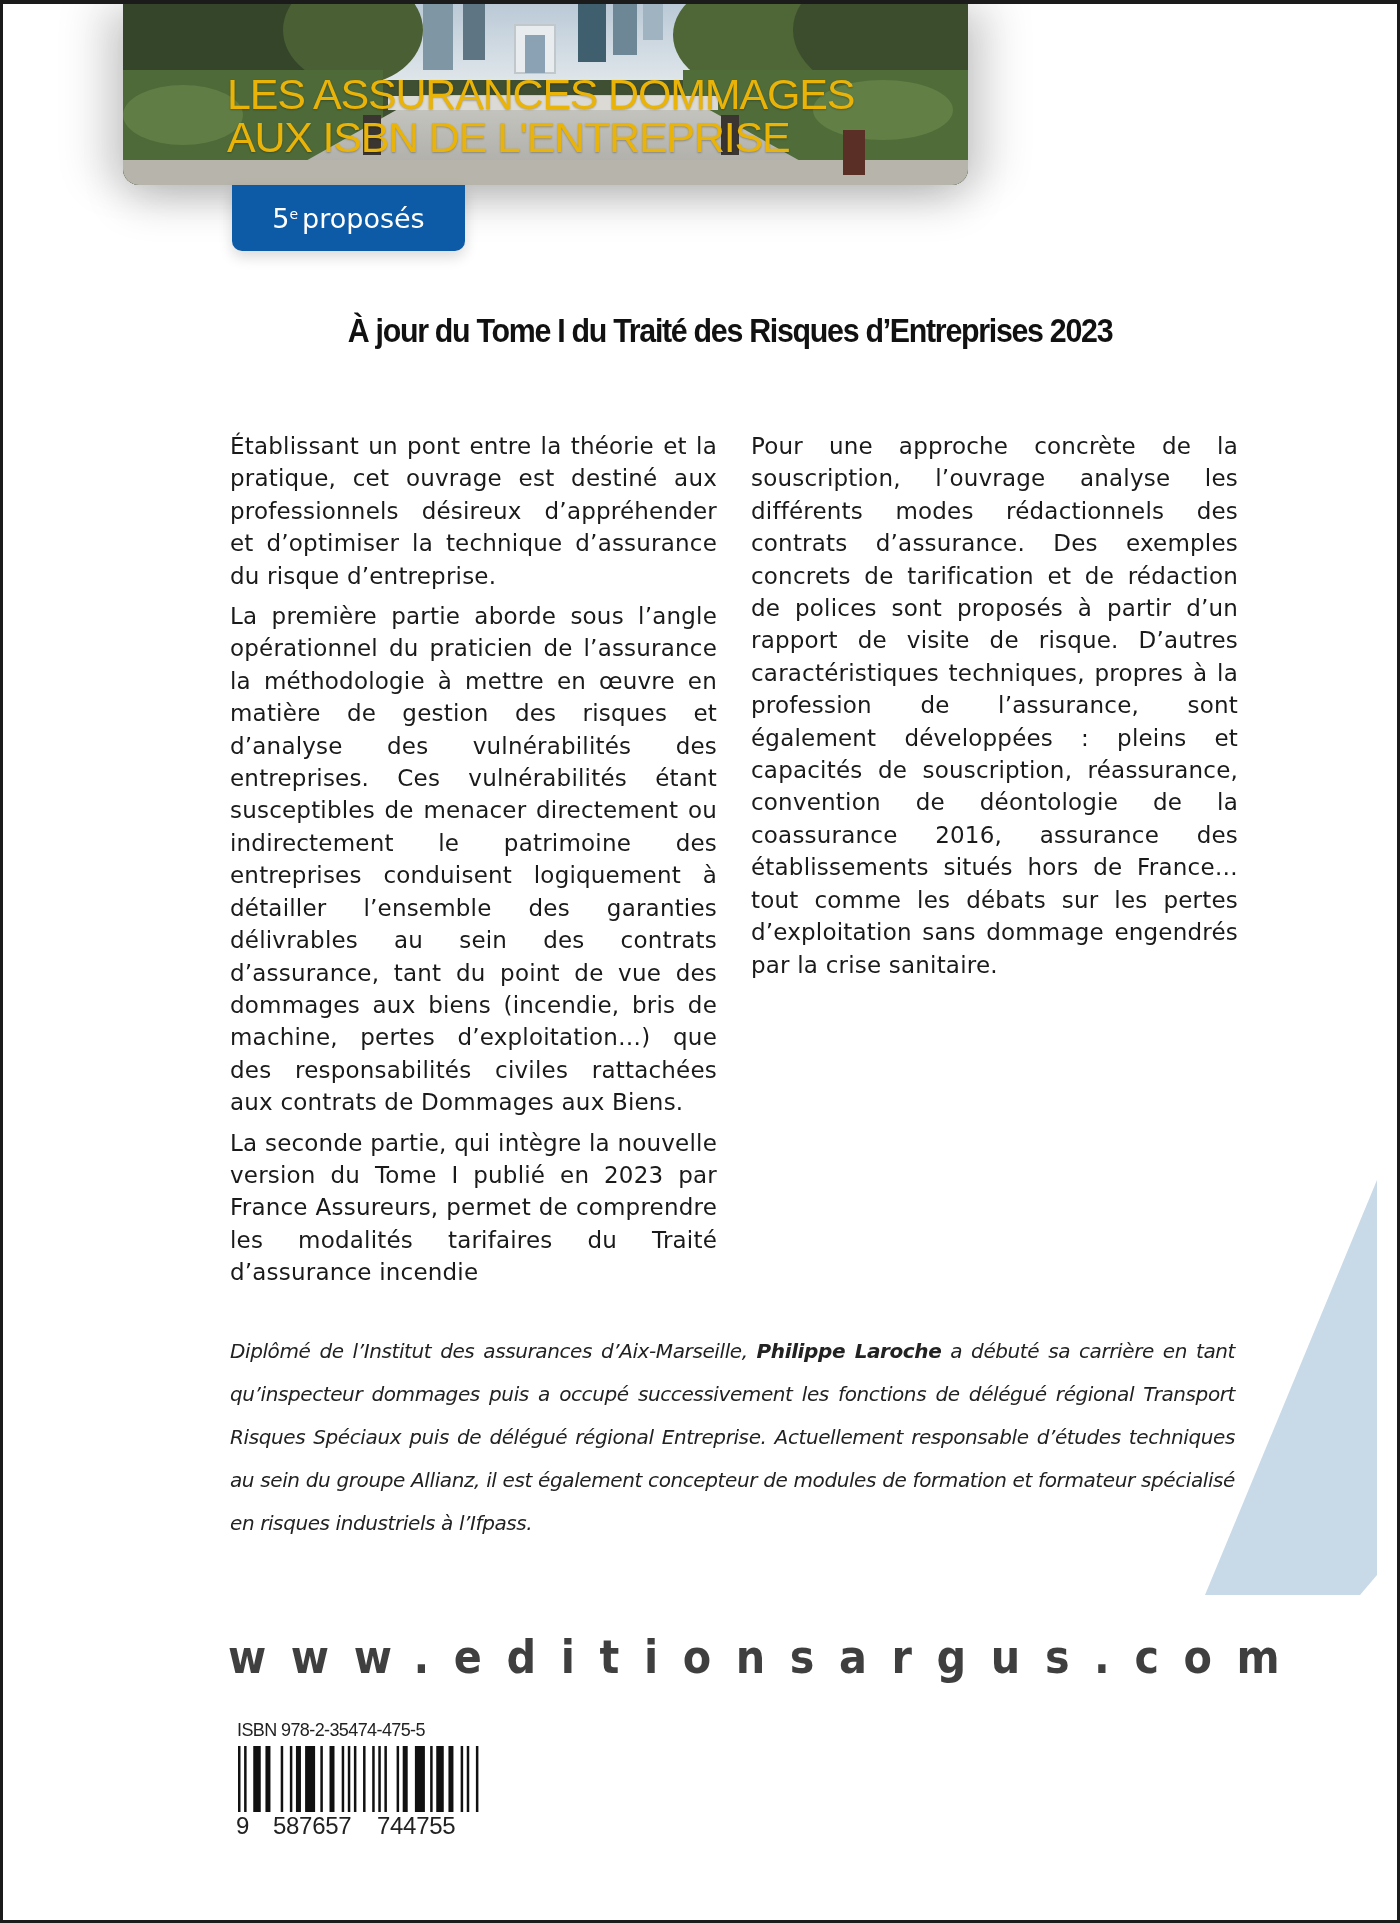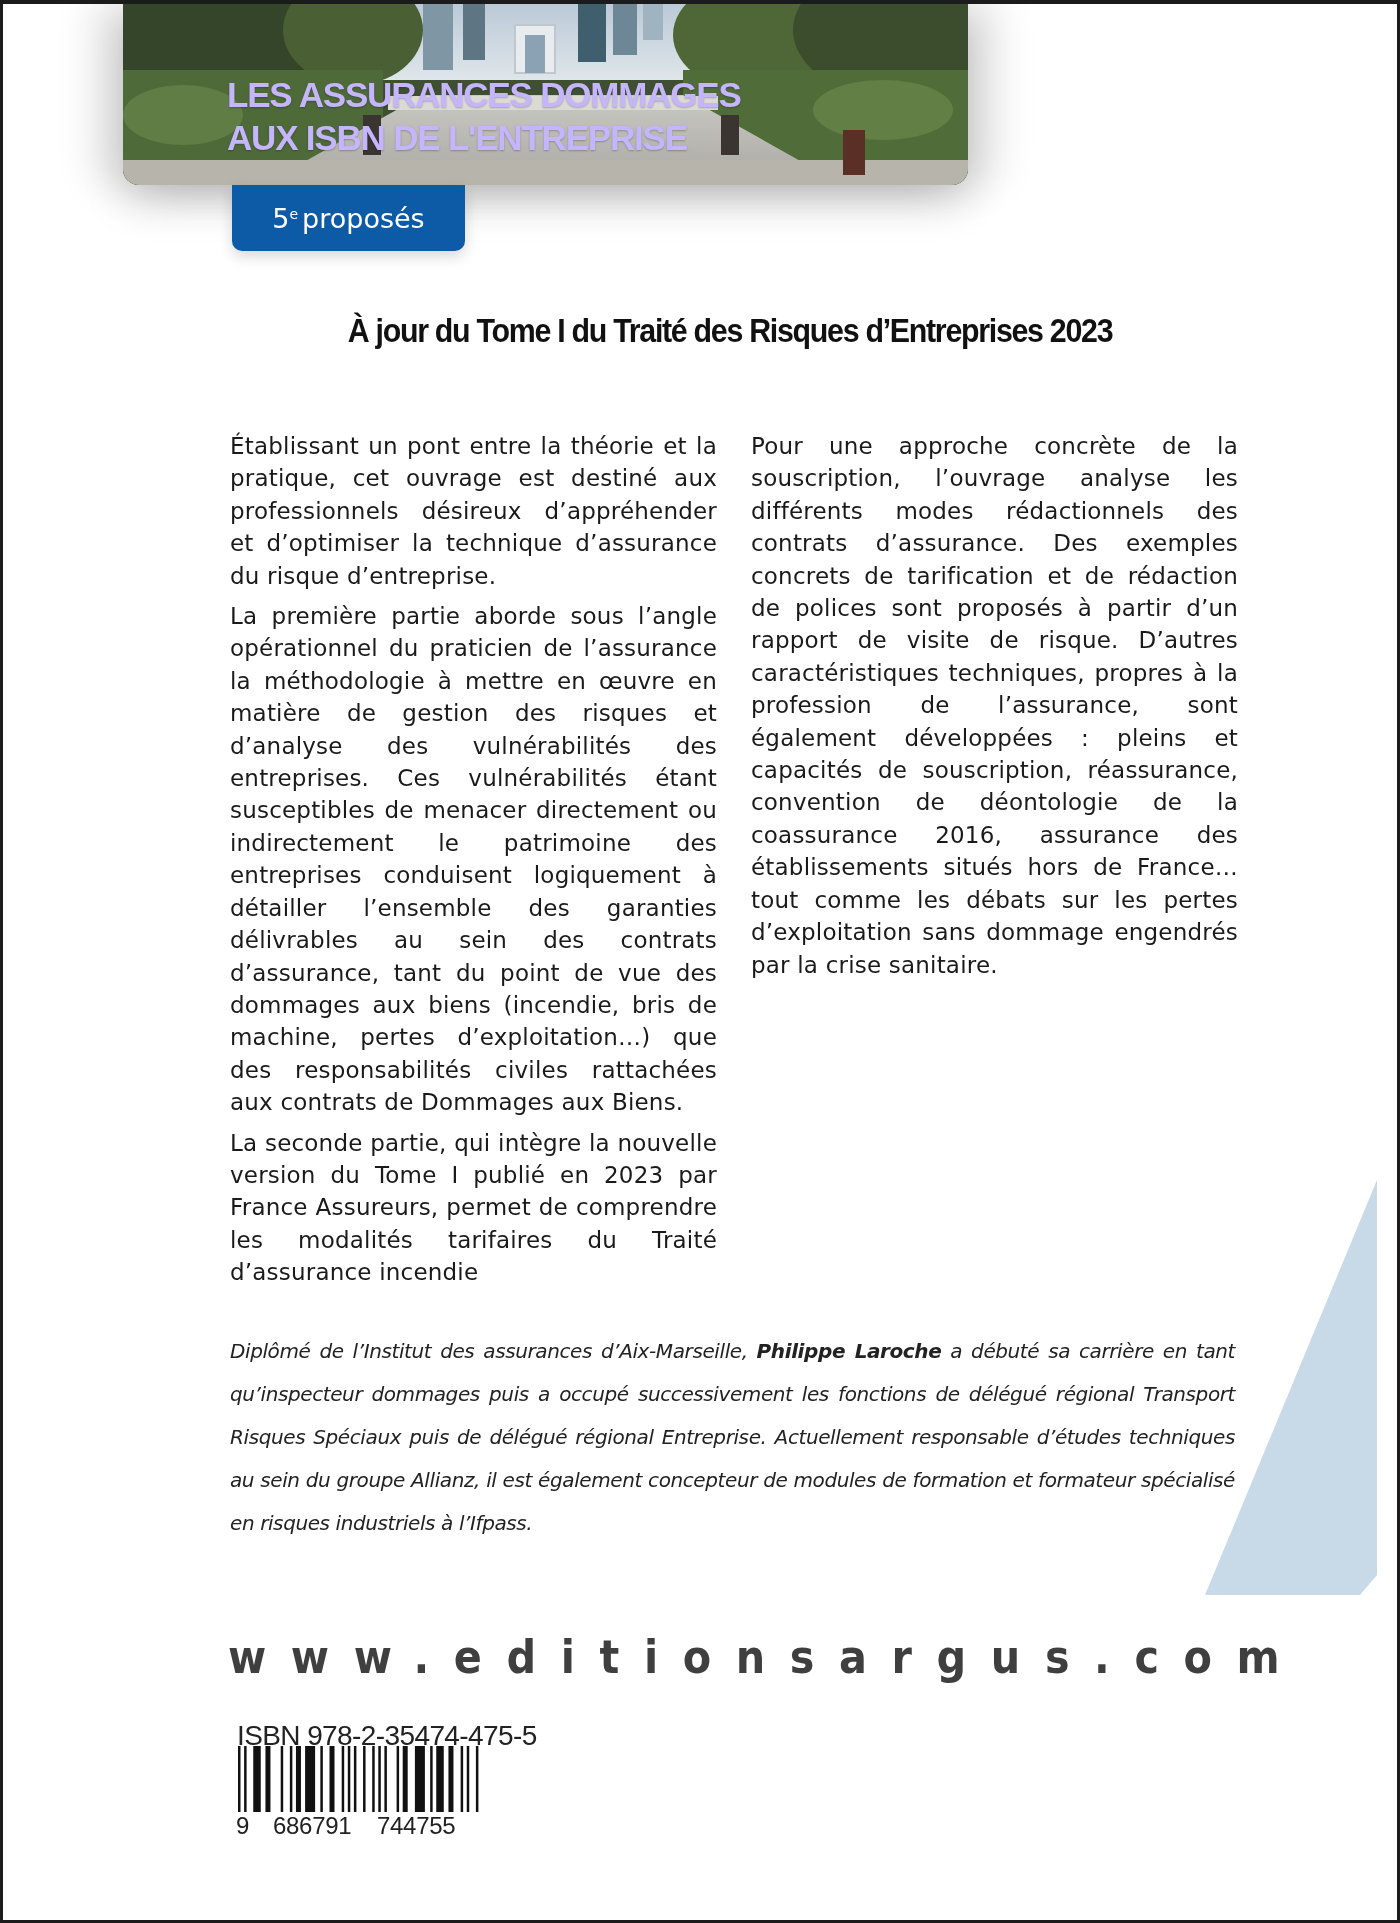--- a/index.html
+++ b/index.html
@@ -18,22 +18,22 @@
     .hero {
       position: absolute; left: 123px; top: 0; width: 845px; height: 185px;
       border-bottom-left-radius: 16px; border-bottom-right-radius: 16px;
       overflow: hidden;
       box-shadow: 0 18px 40px rgba(0,0,0,0.18), 30px 0 40px rgba(0,0,0,0.10), -30px 0 40px rgba(0,0,0,0.10);
       background: #4b5a3c;
     }
     .hero svg { position: absolute; left: 0; top: 0; width: 100%; height: 100%; }
     .hero-title {
       position: absolute; left: 104px; top: 73px; width: 720px;
-      color: #c4b5fd; font-family: "Liberation Sans", sans-serif; font-weight: bold;
-      font-size: 35px; line-height: 43px; letter-spacing: -1.2px;
+      color: #eab308; font-family: "Liberation Sans", sans-serif; font-weight: normal;
+      font-size: 43px; line-height: 43px; letter-spacing: -1.2px;
       text-shadow: 0 1px 2px rgba(0,0,0,0.25);
       margin: 0;
     }
     .hero-title span { display: block; }
     .edition-badge {
       position: absolute; left: 232px; top: 185px; width: 233px; height: 66px;
       background: #0d5aa7;
       border-bottom-left-radius: 10px; border-bottom-right-radius: 10px;
       color: #ffffff; box-shadow: 0 6px 14px rgba(0,0,0,0.15);
       display: flex; align-items: center; justify-content: center;
@@ -71,21 +71,21 @@
       position: absolute; left: 228px; top: 1630px; width: 1010px;
       font-family: "DejaVu Sans", sans-serif; font-weight: 200; font-size: 46px;
       color: #555; letter-spacing: 24.6px; white-space: nowrap;
       -webkit-text-stroke: 0; margin: 0;
       font-stretch: condensed;
     }
     .website span { font-weight: bold; color: #000000; opacity: 0.75; }
     
     .isbn {
       position: absolute; left: 237px; top: 1720px;
-      font-family: "Liberation Sans", sans-serif; font-size: 28px; color: #222;
+      font-family: "Liberation Sans", sans-serif; font-size: 18px; color: #222;
       letter-spacing: -0.6px; margin: 0; text-align: center;
     }
     .barcode { position: absolute; left: 232px; top: 1746px; width: 255px; height: 84px; }
     .barcode-digits { position: absolute; top: 1812px; font-family: "Liberation Sans", sans-serif; font-size: 24px; color: #222; background: #fff; letter-spacing: -0.3px; }
   </style>
 </head>
 <body>
 
 <div class="page-frame"></div>
 
@@ -192,14 +192,14 @@
     <rect x="256.10" y="0" width="2.50" height="66" fill="#111"></rect>
     <rect x="262.20" y="0" width="5.00" height="66" fill="#111"></rect>
     <rect x="271.35" y="0" width="2.50" height="66" fill="#111"></rect>
     <rect x="280.50" y="0" width="7.50" height="66" fill="#111"></rect>
     <rect x="292.70" y="0" width="2.50" height="66" fill="#111"></rect>
     <rect x="301.85" y="0" width="2.50" height="66" fill="#111"></rect>
     <rect x="307.95" y="0" width="2.50" height="84" fill="#111"></rect>
     <rect x="314.05" y="0" width="2.50" height="84" fill="#111"></rect>
   </svg>
 <span class="barcode-digits" style="left:236px">9</span>
-<span class="barcode-digits" style="left:273px">686791</span>
+<span class="barcode-digits" style="left:273px">587657</span>
 <span class="barcode-digits" style="left:377px">744755</span>
 
 </body></html>

